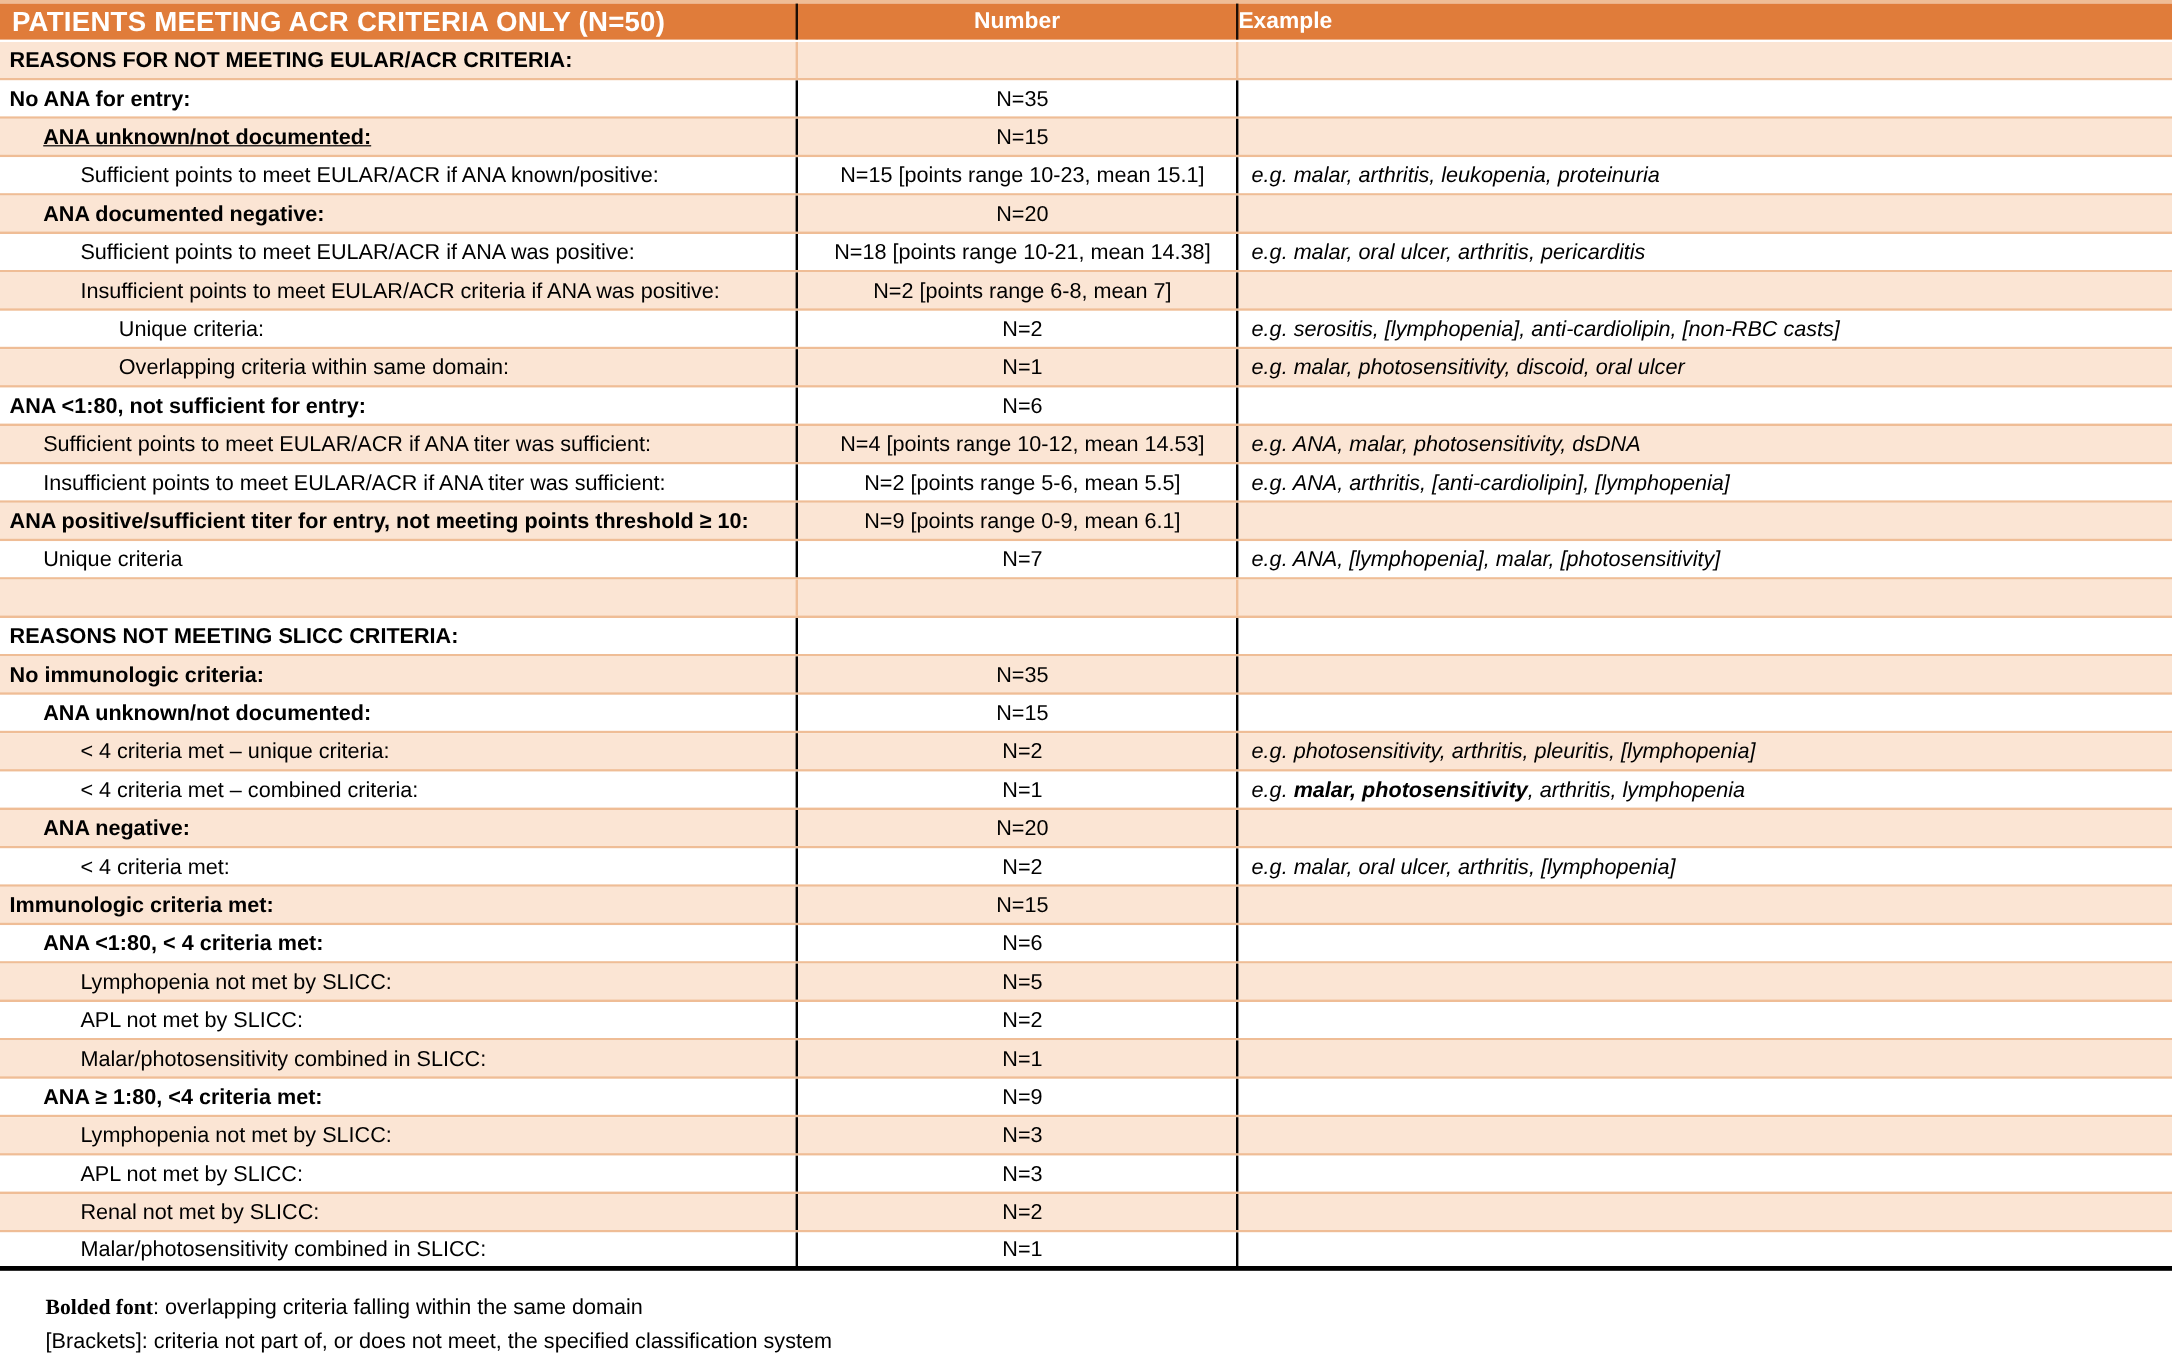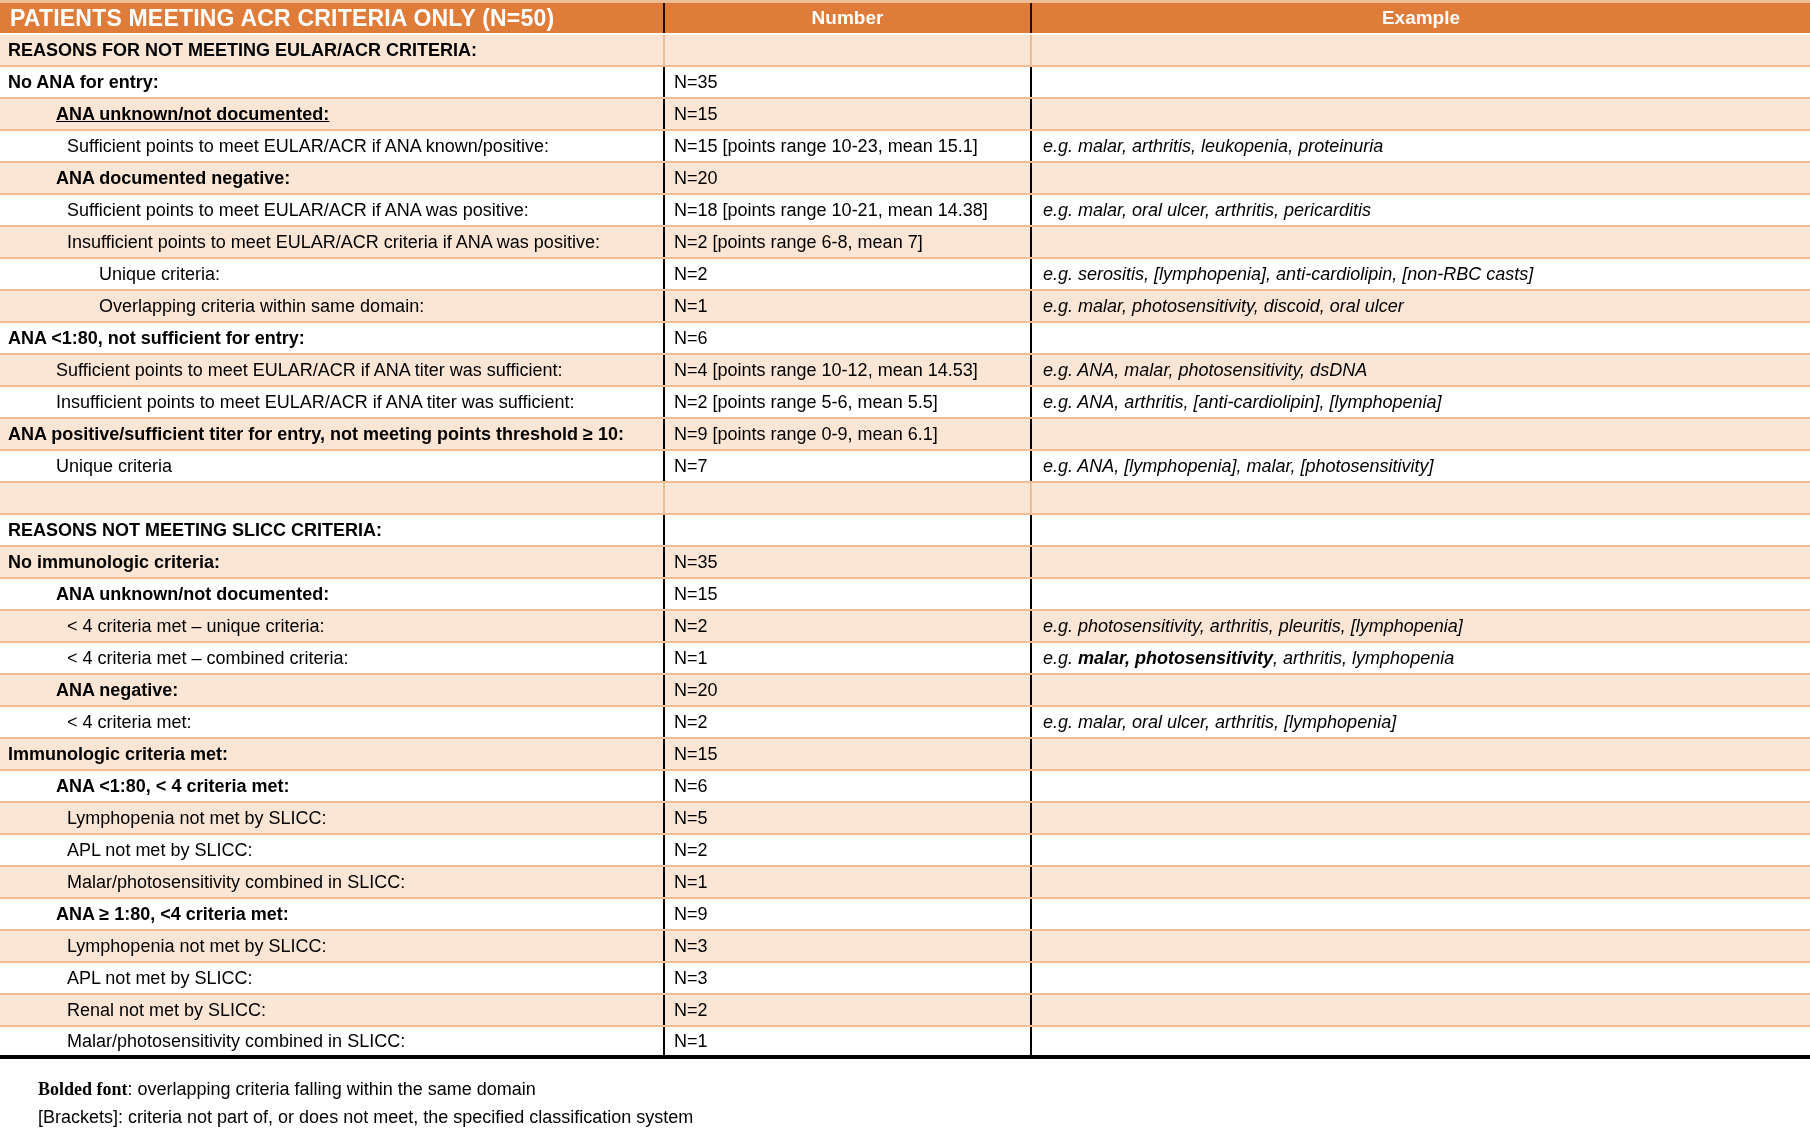--- a/index.html
+++ b/index.html
@@ -24,37 +24,37 @@
     display:flex;
     height:32px;
     border-bottom:2px solid var(--rowline);
   }
   .row.header-row{
     background:var(--orange);
     border-bottom:2px solid #ffffff;
   }
   .cell{display:flex;align-items:center;overflow:hidden;white-space:nowrap;}
   .c1{width:663px;}
-  .c2{width:367px;border-left:2px solid var(--divider);padding-left:9px;}
+  .c2{width:367px;border-left:2px solid var(--divider);padding-left:9px;justify-content:center;}
   .c3{width:780px;border-left:2px solid var(--divider);padding-left:11px;}
   .row.light-div .c2,.row.light-div .c3{border-left-color:var(--rowline);}
-  .header-row .c2,.header-row .c3{border-left-color:#1d0f06;justify-content:center;padding-left:0;}
+  .header-row .c2,.header-row .c3{border-left-color:#1d0f06;padding-left:0;}
   .header-row .title{
     color:#fff;font-weight:bold;font-size:23px;padding-left:10px;letter-spacing:.2px;
   }
   .header-row .colhead{color:#fff;font-weight:bold;font-size:19px;}
   .peach{background:var(--peach);}
   .white{background:#ffffff;}
   .lbl{font-size:18px;}
   .num,.ex{font-size:18px;}
   .ex{font-style:italic;}
   .bold .lbl{font-weight:bold;}
   .underline .lbl{text-decoration:underline;}
   .indent-0 .lbl{padding-left:8px;}
-  .indent-1 .lbl{padding-left:56px;text-align:center;}
+  .indent-1 .lbl{padding-left:36px;text-align:center;}
   .indent-2 .lbl{padding-left:67px;}
   .indent-3 .lbl{padding-left:99px;}
   .row.last{border-bottom:4px solid #000;}
   .footnotes{
     margin:16px 0 0 38px;
     font-size:18px;
     line-height:28px;
   }
   .footnotes b{font-weight:bold;font-family:Liberation Serif, serif;}
 </style>

